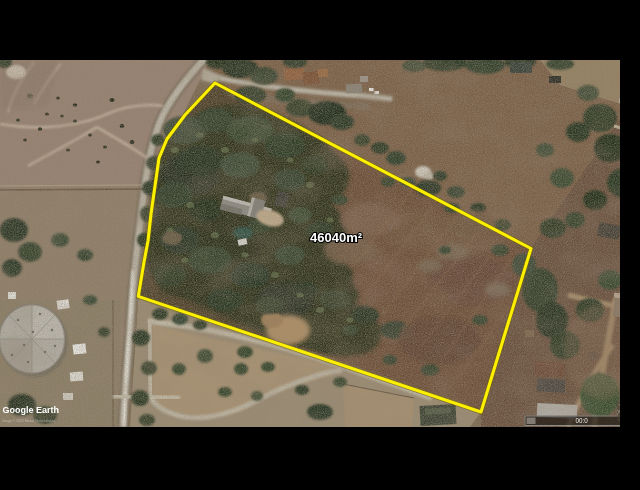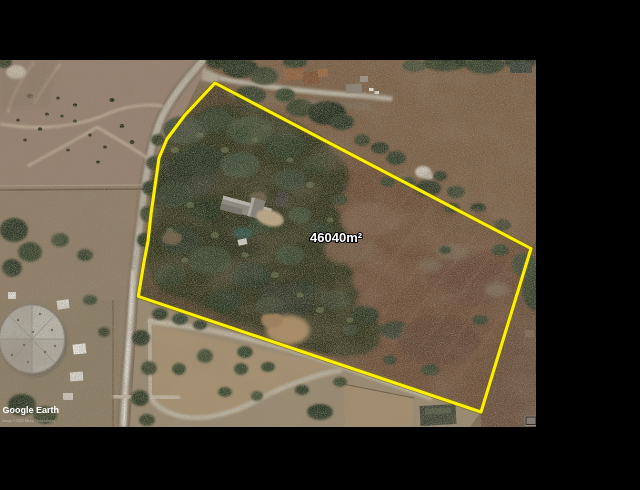--- a/index.html
+++ b/index.html
@@ -1,16 +1,16 @@
 <!DOCTYPE html>
 <html><head>
 <meta charset="utf-8">
 <style>
 html,body{margin:0;padding:0;background:#000;}
-#stage{position:relative;width:536px;height:490px;background:#000;overflow:hidden;
+#stage{position:relative;width:620px;height:490px;background:#000;overflow:hidden;
 font-family:"Liberation Sans",sans-serif;}
 svg{display:block;}
 </style>
 </head>
 <body>
 <div id="stage">
 <svg width="640" height="490" viewBox="0 0 640 490" xmlns="http://www.w3.org/2000/svg">
 <defs>
 <clipPath id="content">
           <rect x="0" y="60" width="640" height="367"></rect>

